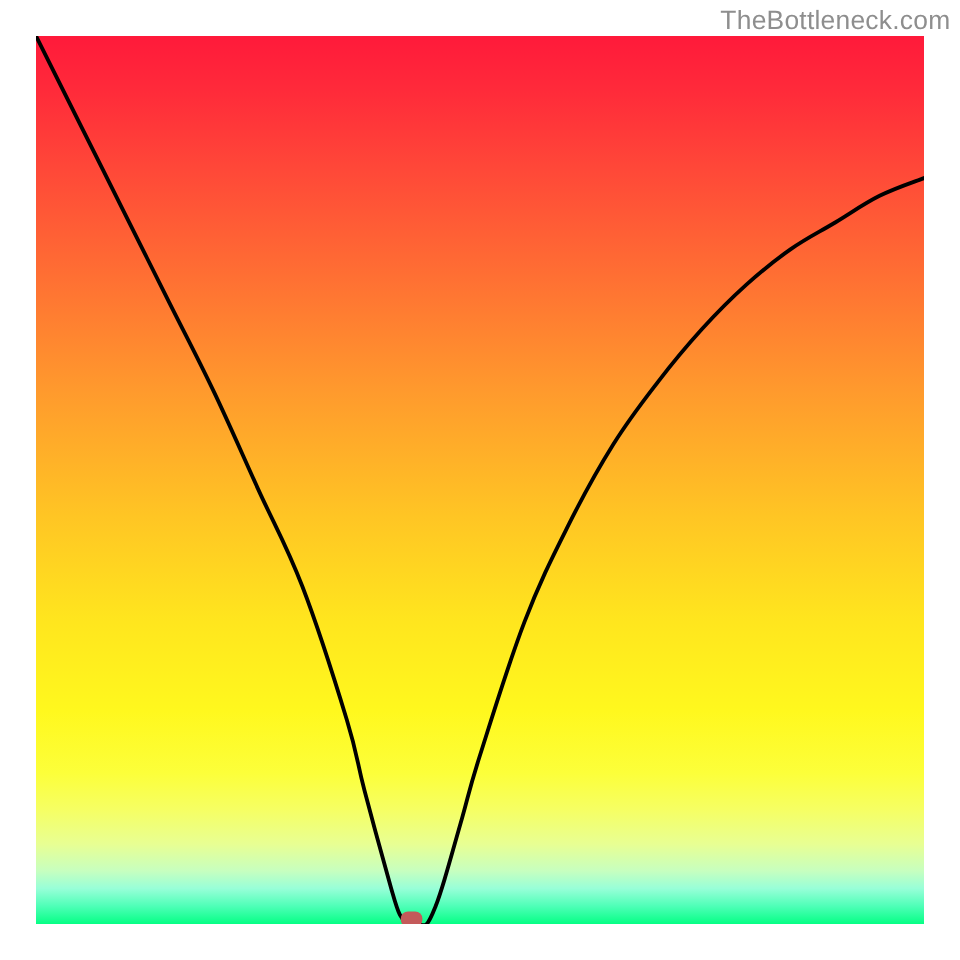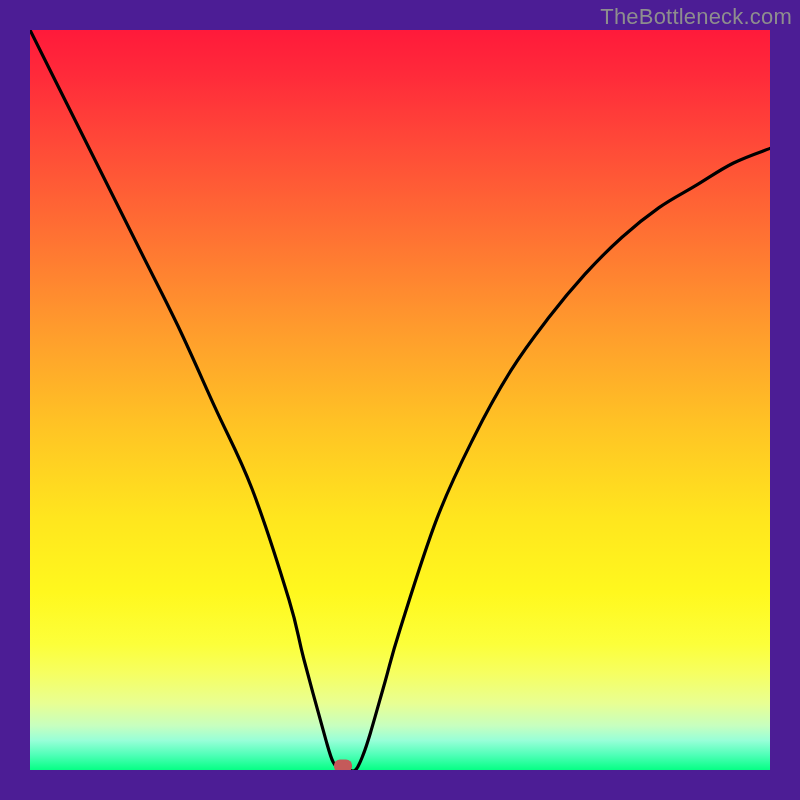--- a/index.html
+++ b/index.html
@@ -10,21 +10,21 @@
     background: #000;
     position: relative;
     font-family: Arial, Helvetica, sans-serif;
   }
   .frame {
     position: absolute;
     top: 0;
     left: 0;
     width: 800px;
     height: 800px;
-    background: #4c1d95;
+    background: #ffffff;
   }
   .plot-area {
     position: absolute;
     top: 30px;
     left: 30px;
     width: 740px;
     height: 740px;
     overflow: hidden;
   }
   .gradient-bg {

